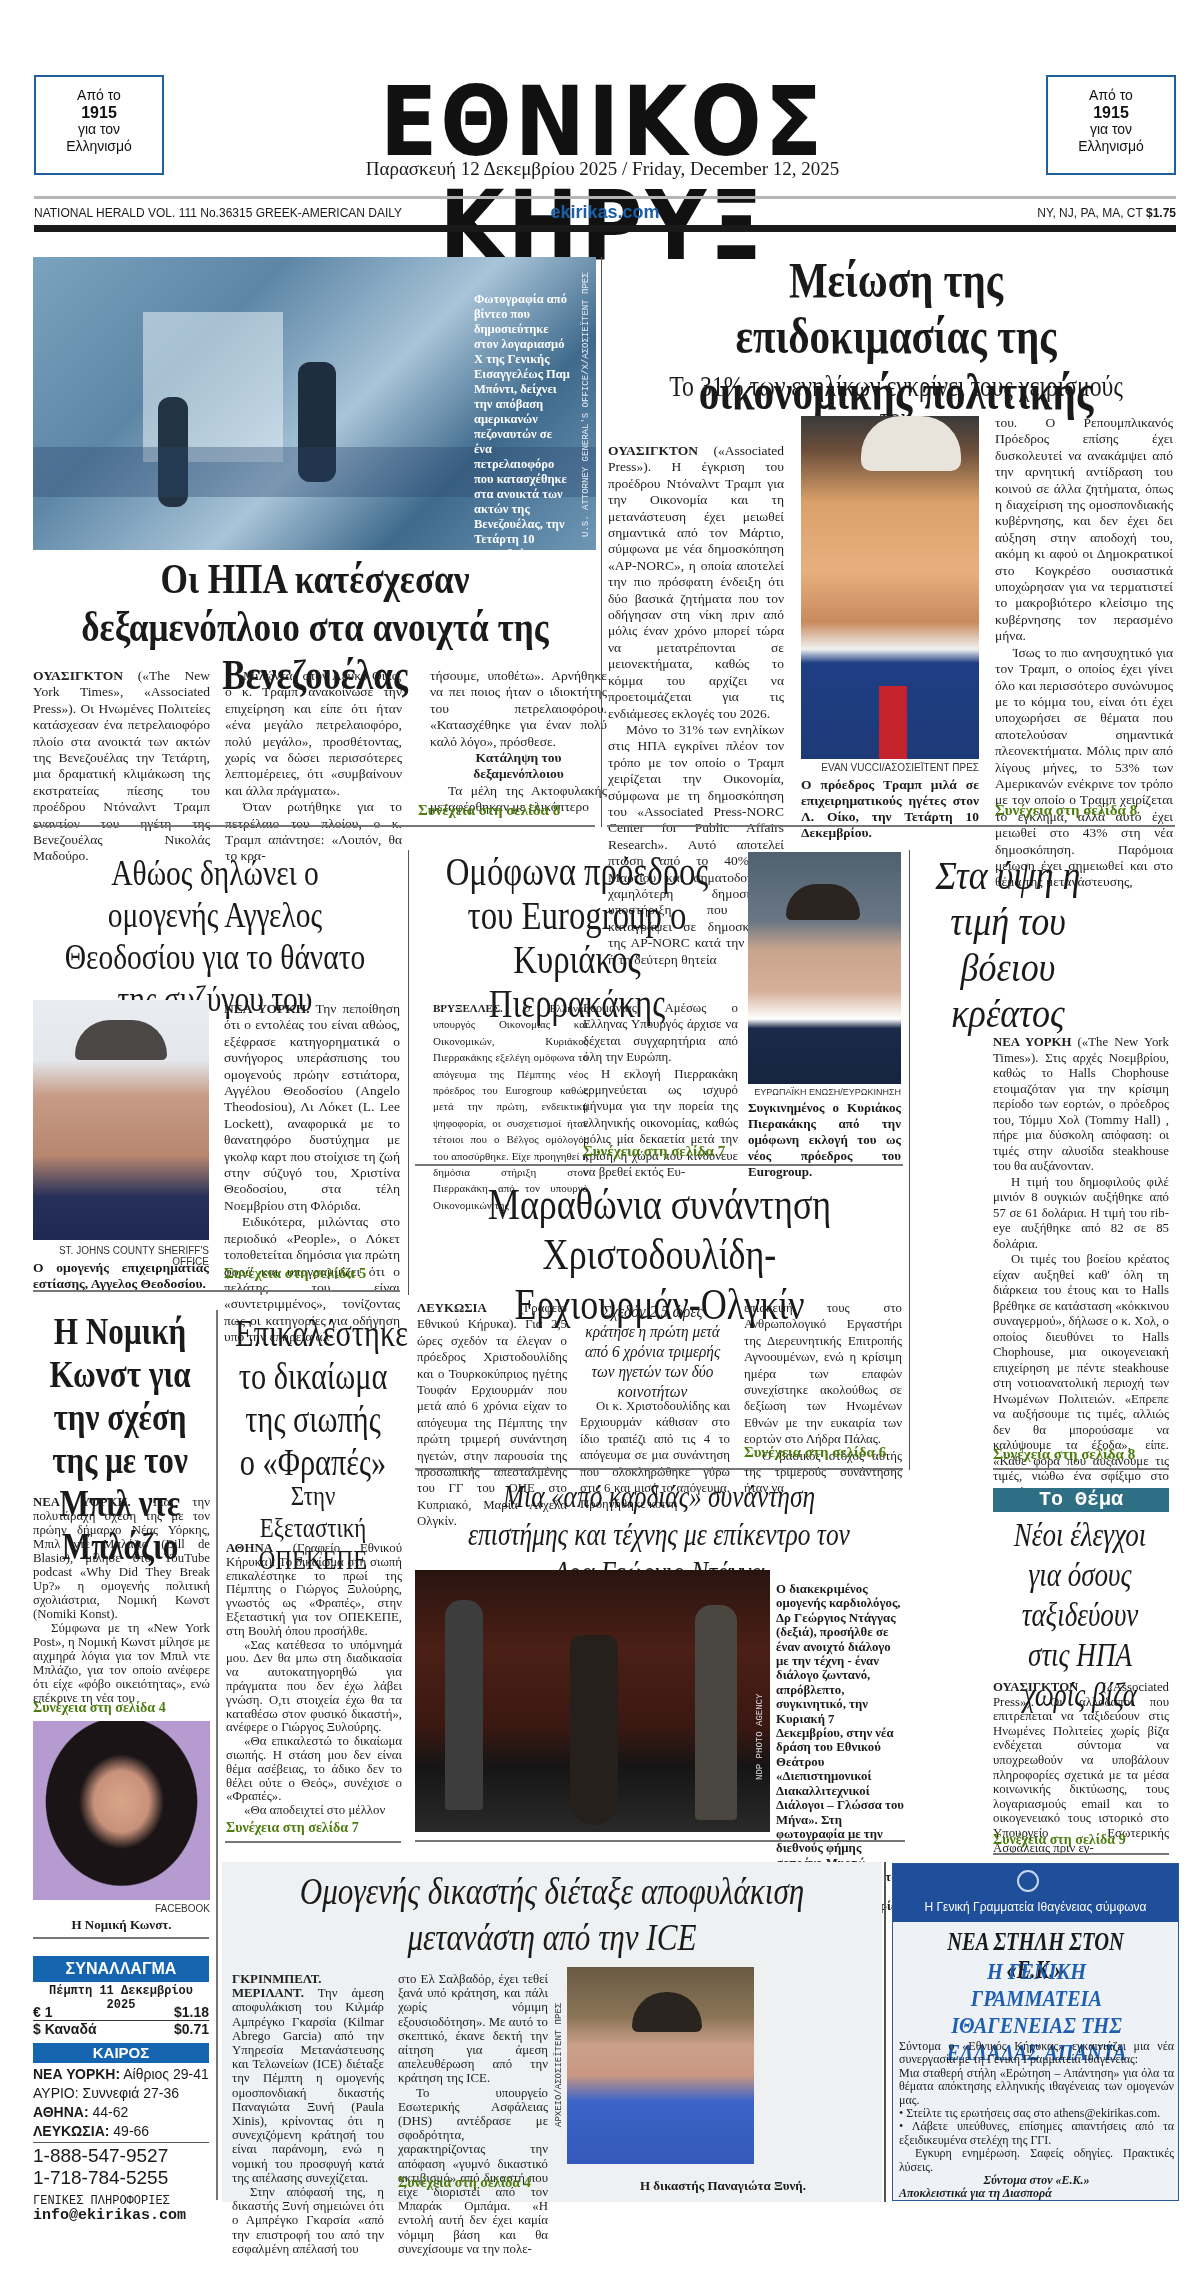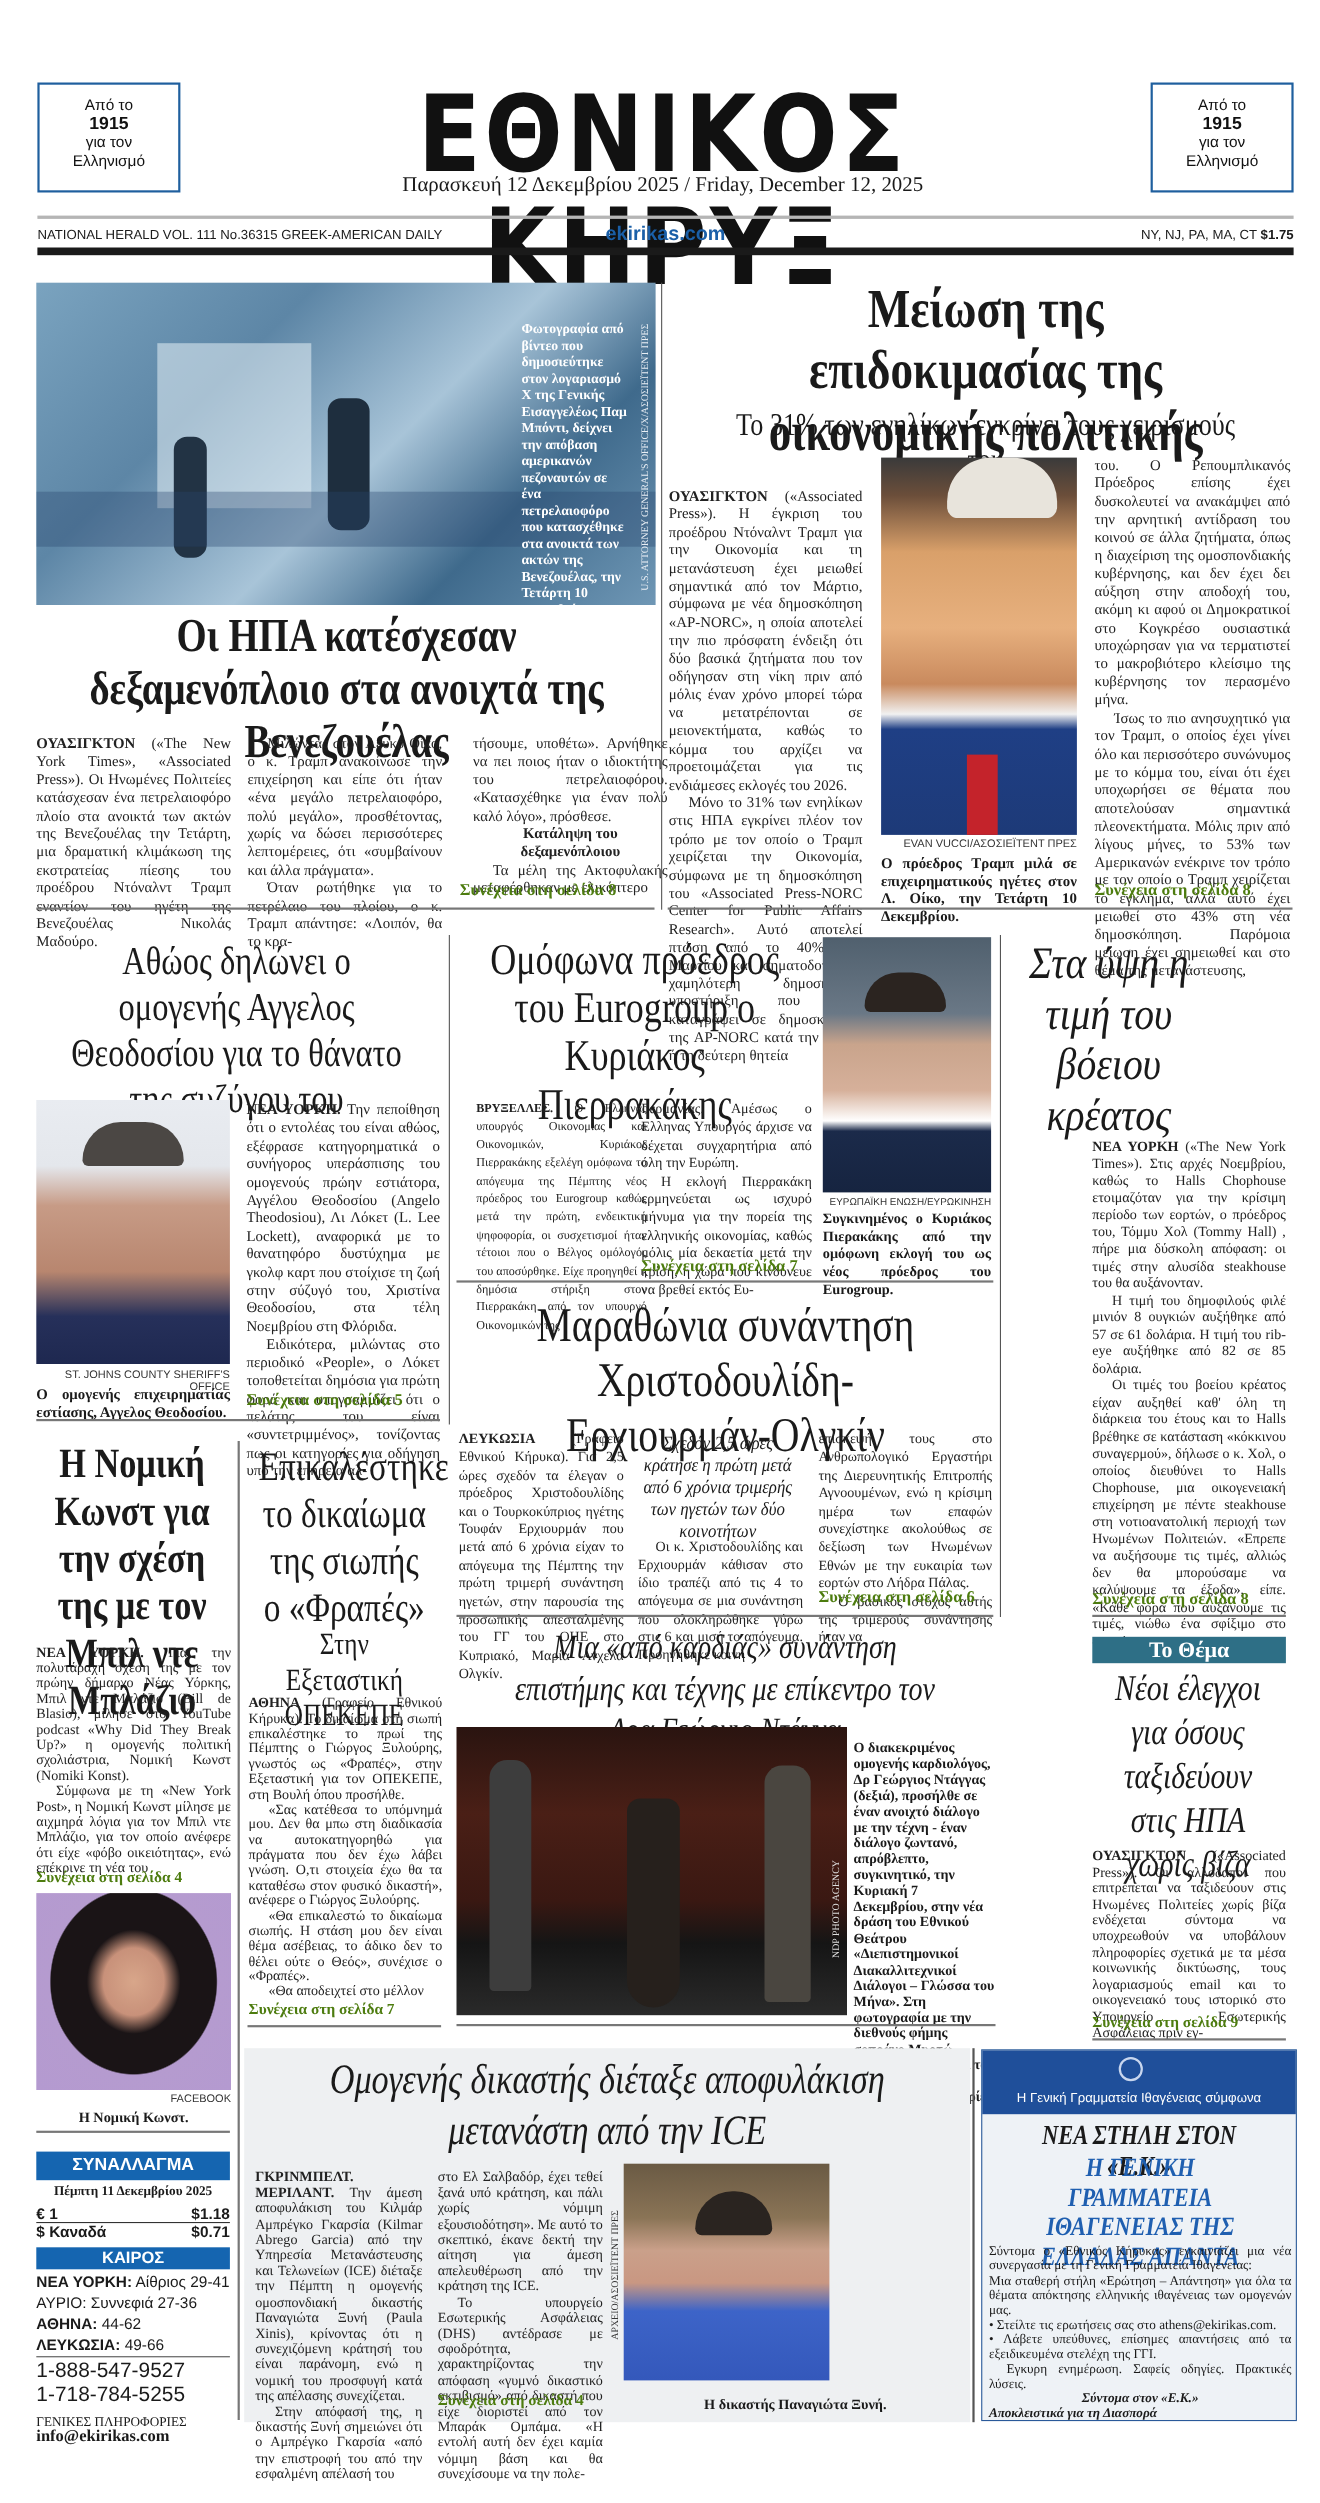--- a/index.html
+++ b/index.html
@@ -1,20 +1,20 @@
 <!DOCTYPE html>
 <html><head>
 <meta charset="utf-8">
 <style>
   * { box-sizing: border-box; margin: 0; padding: 0; }
   html, body { width: 1200px; height: 2275px; background: #ffffff; overflow: hidden; }
   body { position: relative; font-family: "Liberation Serif", serif; color: #1a1a1a; }
   .abs { position: absolute; }
   .serif { font-family: "Liberation Serif", serif; }
-  .sans { font-family: Liberation Serif, serif; }
+  .sans { font-family: Liberation Mono, monospace; }
 
   
   .promo-box { position: absolute; top: 75px; width: 130px; height: 100px; border: 2px solid #1f5f9e; text-align: center; font-family: "Liberation Sans", sans-serif; font-size: 14px; line-height: 17px; padding-top: 10px; color:#111; }
   .promo-box b { font-size: 16px; display:block; }
   .logo { position: absolute; left: 205px; top: 70px; width: 795px; text-align: center; font-family: "DejaVu Sans", sans-serif; font-weight: bold; font-size: 84px; letter-spacing: 3px; line-height: 90px; transform: scaleY(1.15); transform-origin: top center; color:#111; }
   .dateline { position: absolute; left: 205px; top: 158px; width: 795px; text-align: center; font-size: 19px; font-family: "Liberation Serif", serif; }
   .rule-gray { position: absolute; left: 34px; width: 1142px; height: 3px; background: #b5b5b5; }
   .rule-black { position: absolute; left: 34px; width: 1142px; height: 7px; background: #1a1a1a; }
   .infobar { position: absolute; top: 203px; left: 34px; width: 1142px; height: 20px; font-family: "Liberation Sans", sans-serif; font-size: 12px; }
   .infobar .l { position:absolute; left:0; top:3px; }

